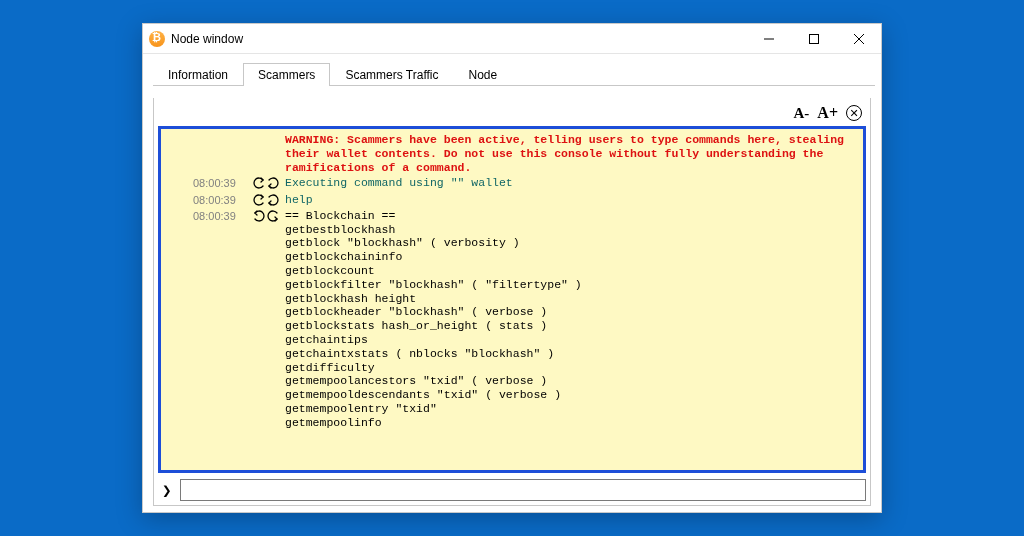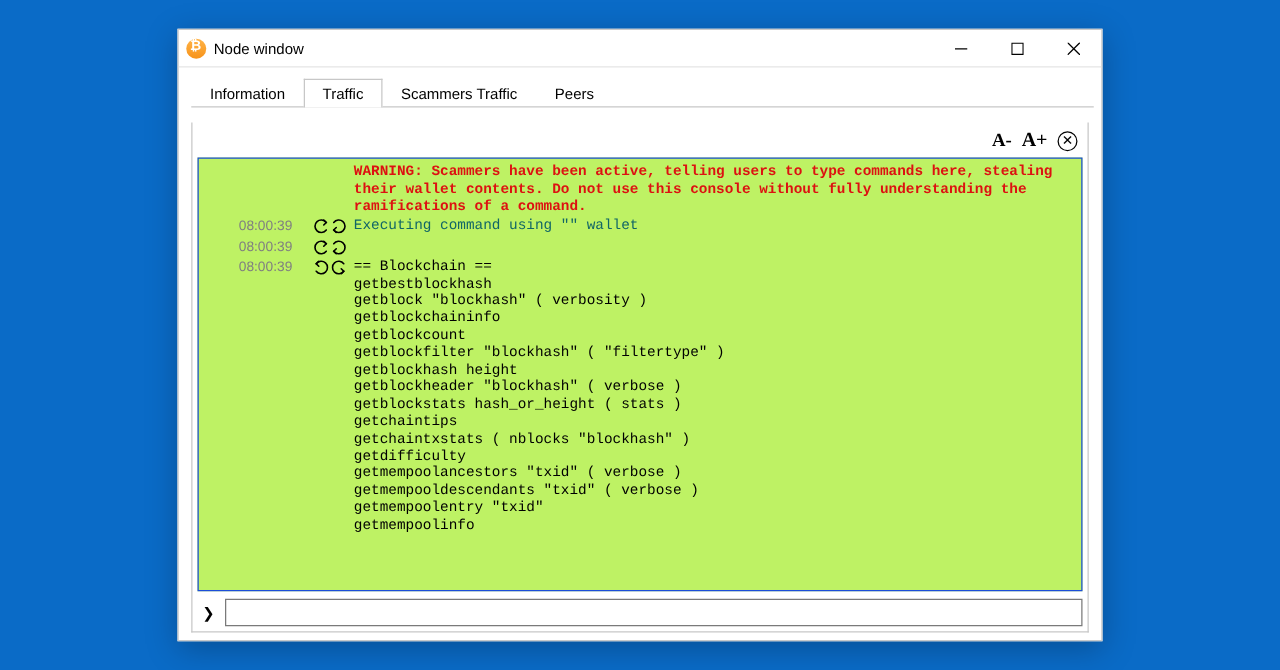--- a/index.html
+++ b/index.html
@@ -105,22 +105,22 @@
   .font-btn.small { font-size: 15px; }
   .clear-btn {
     width: 16px; height: 16px;
     border: 1.5px solid #000;
     border-radius: 50%;
     display: flex; align-items: center; justify-content: center;
     font-size: 11px; line-height: 1;
   }
   .console-out {
     flex: 1;
-    border: 1px solid #1d4ed8;
-    background: #bef264;
+    border: 3px solid #1d4ed8;
+    background: #fef9c3;
     font-family: "Consolas","Courier New",monospace;
     font-size: 11.5px;
     line-height: 1.2;
     overflow-y: scroll;
     padding: 4px 6px 4px 4px;
     position: relative;
   }
   .row { display: flex; align-items: flex-start; margin-bottom: 2px; }
   .ts { width: 58px; color: #808080; font-family: "Segoe UI",sans-serif; font-size: 11px; flex-shrink: 0; padding-top: 1px; margin-left: 28px; }
   .dir { width: 34px; flex-shrink: 0; display: flex; justify-content: flex-end; gap: 2px; padding-right: 6px; padding-top: 1px; }
@@ -173,23 +173,23 @@
             <line x1="0" y1="0" x2="10" y2="10" stroke="#000" stroke-width="1"></line>
             <line x1="10" y1="0" x2="0" y2="10" stroke="#000" stroke-width="1"></line>
           </svg>
       </div>
     </div>
   </div>
 
   <div class="client">
     <div class="tabstrip">
       <div class="tab">Information</div>
-      <div class="tab active">Traffic</div>
+      <div class="tab active">Scammers</div>
       <div class="tab">Scammers Traffic</div>
-      <div class="tab">Peers</div>
+      <div class="tab">Node</div>
     </div>
 
     <div class="tabpage">
       <div class="toolbar">
         <span class="font-btn small">A-</span>
         <span class="font-btn">A+</span>
         <span class="clear-btn">
           <span>✕</span>
         </span>
       </div>
@@ -220,20 +220,21 @@
             <div class="dir">
               <svg class="arrow" viewBox="0 0 12 12">
                 <path d="M10 3 A5 5 0 1 0 10 9" stroke="#000" stroke-width="1.3" fill="none" stroke-linecap="round"></path>
                 <polyline points="8,1 10,3 8,5" stroke="#000" stroke-width="1.3" fill="none" stroke-linecap="round"></polyline>
               </svg>
               <svg class="arrow" viewBox="0 0 12 12">
                 <path d="M2 9 A5 5 0 1 0 2 3" stroke="#000" stroke-width="1.3" fill="none" stroke-linecap="round"></path>
                 <polyline points="4,11 2,9 4,7" stroke="#000" stroke-width="1.3" fill="none" stroke-linecap="round"></polyline>
               </svg>
             </div>
+            <div class="msg cmd">help</div>
           </div>
           <div class="row">
             <div class="ts">08:00:39</div>
             <div class="dir">
               <svg class="arrow" viewBox="0 0 12 12">
                 <path d="M2 3 A5 5 0 1 1 2 9" stroke="#000" stroke-width="1.3" fill="none" stroke-linecap="round"></path>
                 <polyline points="4,1 2,3 4,5" stroke="#000" stroke-width="1.3" fill="none" stroke-linecap="round"></polyline>
               </svg>
               <svg class="arrow" viewBox="0 0 12 12">
                 <path d="M10 9 A5 5 0 1 1 10 3" stroke="#000" stroke-width="1.3" fill="none" stroke-linecap="round"></path>

